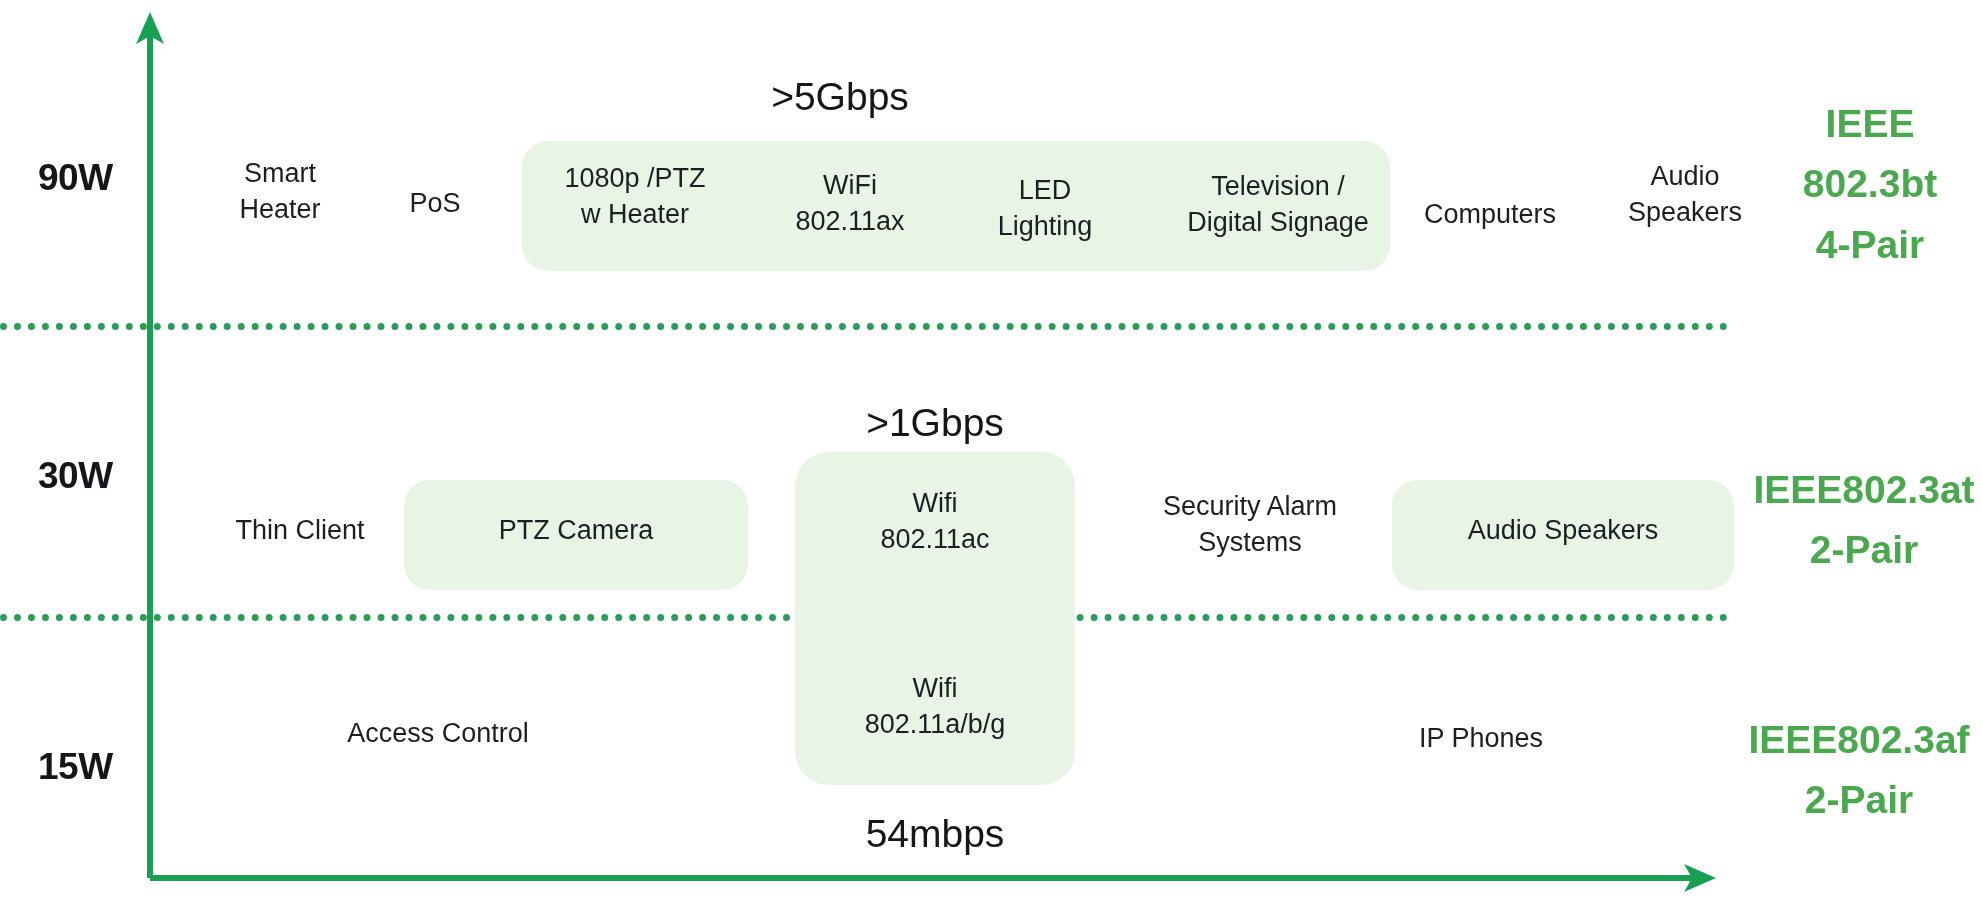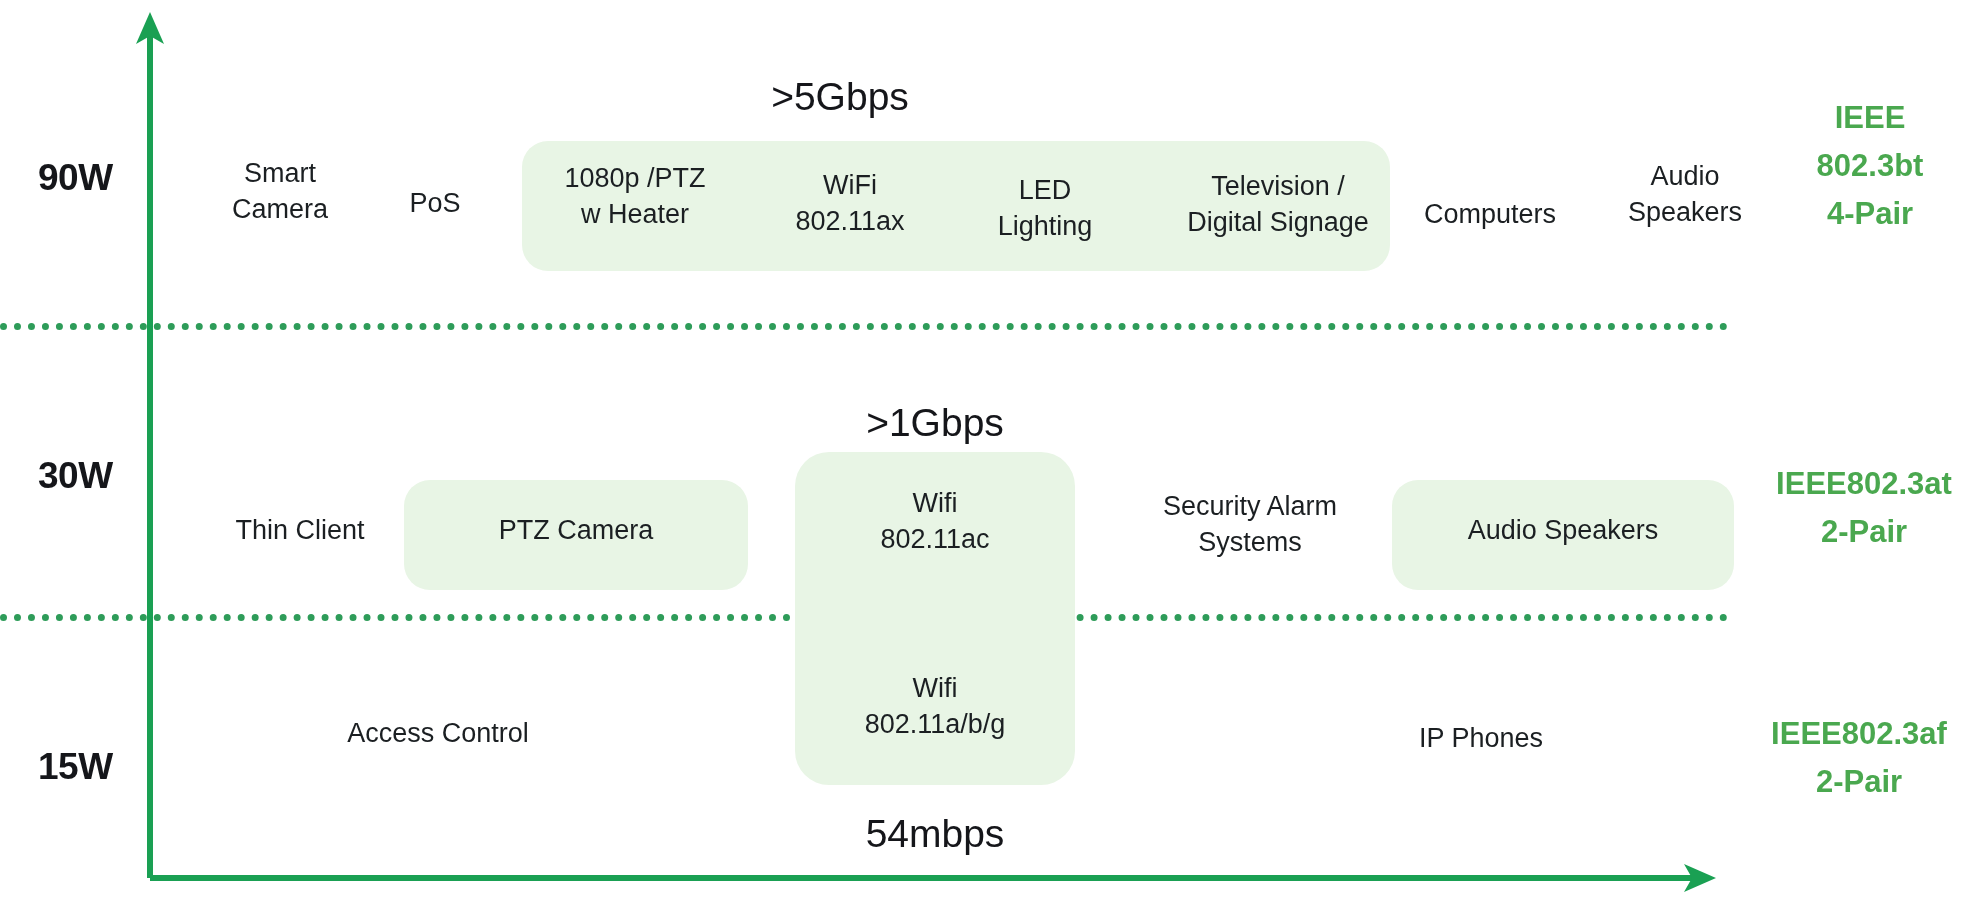--- a/index.html
+++ b/index.html
@@ -49,21 +49,21 @@
     white-space: nowrap;
     margin-top: 12px;
   }
 
   
   .std {
     position: absolute;
     text-align: center;
     color: #4aa84f;
     font-weight: bold;
-    font-size: 31px;
+    font-size: 39px;
     line-height: 1.55;
     white-space: nowrap;
   }
   .std .std-line { display: block; }
 
   
   .hl-box {
     position: absolute;
     background: #e8f5e5;
     border-radius: 26px;
@@ -116,21 +116,21 @@
   <div class="tier-label" style="left:38px; top:145px;">90W</div>
   <div class="tier-label" style="left:38px; top:443px;">30W</div>
   <div class="tier-label" style="left:38px; top:734px;">15W</div>
 
   <div class="speed" style="left:740px; top:75px; width:200px;">&gt;5Gbps</div>
   <div class="speed" style="left:835px; top:401px; width:200px;">&gt;1Gbps</div>
   <div class="speed" style="left:835px; top:812px; width:200px;">54mbps</div>
 
   <div class="item" style="left:190px; top:155px; width:180px;">
     <span class="ln">Smart</span>
-    <span class="ln">Camera</span>
+    <span class="ln">Heater</span>
   </div>
 
   <div class="item" style="left:365px; top:185px; width:140px;">
     <span class="ln">PoS</span>
   </div>
 
   <div class="item" style="left:530px; top:160px; width:210px;">
     <span class="ln">1080p /PTZ</span>
     <span class="ln">w Heater</span>
   </div>

